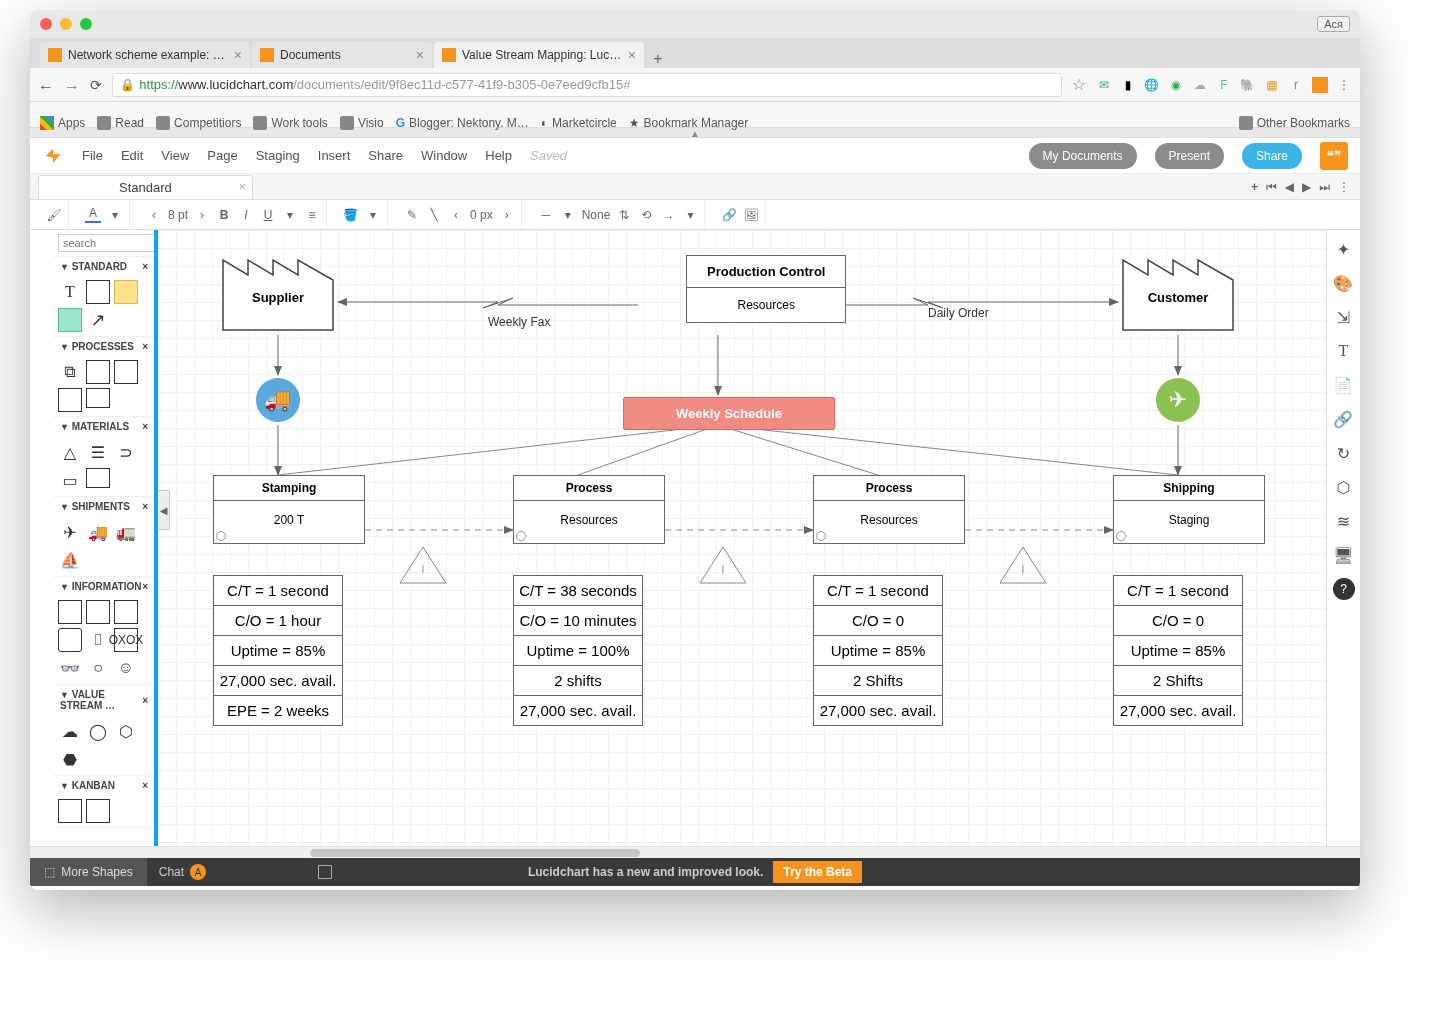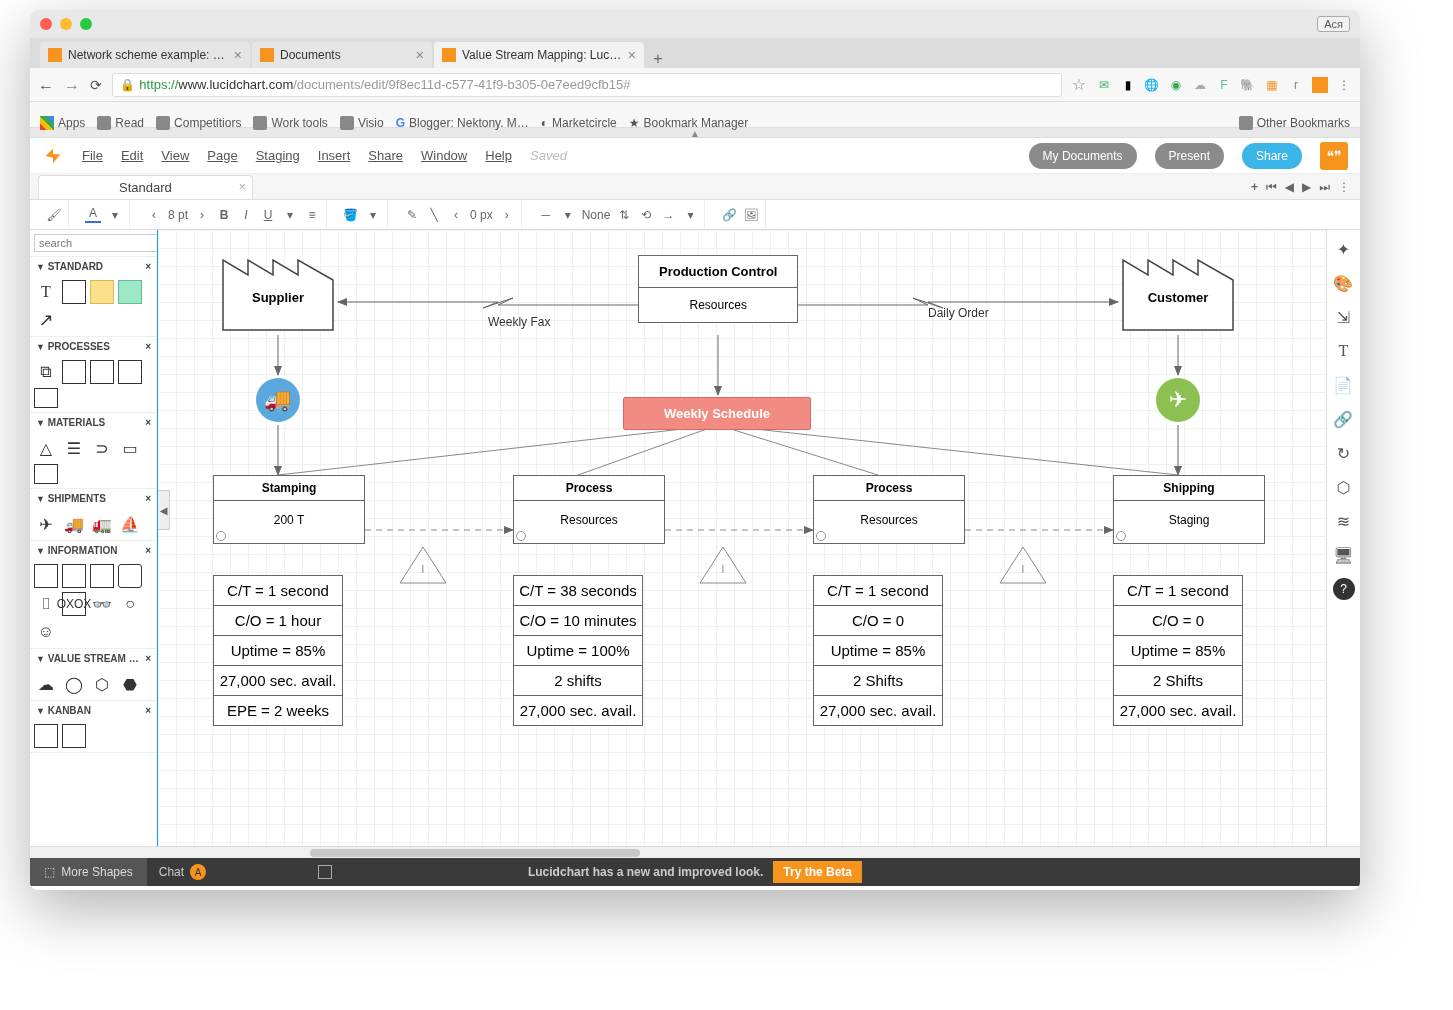--- a/index.html
+++ b/index.html
@@ -46,21 +46,21 @@
 .bk.folder .fic { background: #888; border-radius: 2px; }
 .bkbar .spacer { flex: 1; }
 
 
 .expand-handle { height: 10px; background: #e9e9e9; text-align: center; font-size: 10px; color: #888; border-bottom: 1px solid #ddd; }
 
 
 .appmenu { height: 36px; background: #fff; display: flex; align-items: center; padding: 0 12px; gap: 18px; font-size: 13px; color: #555; border-bottom: 1px solid #eee; }
 .appmenu .logo { width: 22px; height: 22px; }
 .appmenu .logo svg { width: 22px; height: 22px; }
-.appmenu .mi { cursor: pointer; text-decoration: underline; }
+.appmenu .mi { cursor: pointer; }
 .appmenu .saved { color: #bbb; font-style: italic; }
 .appmenu .sp { flex: 1; }
 .appmenu .pill { background: #8b8b8b; color: #fff; padding: 6px 14px; border-radius: 16px; font-size: 12px; cursor: pointer; }
 .appmenu .pill.blue { background: #3bb5e8; }
 .appmenu .quote { width: 28px; height: 28px; background: #f7941e; color: #fff; display: flex; align-items: center; justify-content: center; border-radius: 3px; font-size: 14px; }
 
 
 .doctabs { height: 26px; display: flex; align-items: center; background: #f5f5f5; border-bottom: 1px solid #ddd; }
 .doctab { background: #fff; border: 1px solid #ddd; border-bottom: none; padding: 4px 80px 4px 80px; font-size: 13px; color: #444; border-top-left-radius: 4px; border-top-right-radius: 4px; margin-left: 8px; position: relative; }
 .doctab .dx { position: absolute; right: 6px; top: 4px; color: #aaa; font-size: 12px; cursor: pointer; }
@@ -71,21 +71,21 @@
 
 .fmtbar { height: 30px; background: #fff; border-bottom: 1px solid #ddd; display: flex; align-items: center; padding: 0 10px; gap: 10px; font-size: 12px; color: #666; }
 .fmtbar .grp { display: flex; align-items: center; gap: 6px; padding: 0 6px; border-right: 1px solid #eee; height: 100%; }
 .fmtbar .btn { cursor: pointer; min-width: 16px; text-align: center; }
 .fmtbar .color-a { border-bottom: 2px solid #3b6fd6; padding-bottom: 1px; }
 
 
 .workspace { position: relative; height: 616px; display: flex; }
 
 
-.shapepanel { width: 128px; background: #fff; border-right: 1px solid #0ea5e9; overflow-y: auto; font-size: 11px; }
+.shapepanel { width: 128px; background: #fff; border-right: 4px solid #0ea5e9; overflow-y: auto; font-size: 11px; padding-left: 24px; }
 .search-row { display: flex; align-items: center; padding: 4px; border-bottom: 1px solid #eee; }
 .search-row input { border: 1px solid #ccc; flex: 1; padding: 2px 4px; font-size: 11px; }
 .shapegrp { border-bottom: 1px solid #eee; }
 .shapegrp .hd { display: flex; align-items: center; justify-content: space-between; padding: 4px 6px; font-size: 10px; font-weight: bold; color: #444; cursor: pointer; }
 .shapegrp .hd .ar { font-size: 9px; }
 .shapegrp .icons { display: flex; flex-wrap: wrap; padding: 4px; gap: 4px; }
 .shapegrp .icons .shp { width: 24px; height: 24px; display: flex; align-items: center; justify-content: center; cursor: pointer; font-size: 16px; color: #333; }
 .shp.rect { border: 1.5px solid #333; width: 20px; height: 16px; }
 .shp.yel { background: #fce08a; border: 1px solid #d4b94e; width: 20px; height: 20px; }
 .shp.grnbox { background: #9de7c7; border: 1px solid #5bbf93; width: 20px; height: 20px; }
@@ -97,29 +97,29 @@
 
 
 .rightdock { width: 34px; background: #fff; border-left: 1px solid #ddd; display: flex; flex-direction: column; align-items: center; padding-top: 8px; gap: 12px; }
 .rightdock .ric { width: 22px; height: 22px; display: flex; align-items: center; justify-content: center; font-size: 16px; color: #555; cursor: pointer; }
 
 
 .factory { position: absolute; width: 120px; }
 .factory svg { width: 100%; height: auto; }
 .factory .lbl { position: absolute; top: 45px; width: 100%; text-align: center; font-size: 13px; font-weight: bold; }
 
-.prodctl { position: absolute; border: 1.5px solid #666; background: #fff; }
+.prodctl { position: absolute; border: 1.5px solid #666; background: #fff; margin-left: 48px; }
 .prodctl .top { padding: 8px 20px; font-size: 13px; font-weight: bold; text-align: center; border-bottom: 1.5px solid #666; }
 .prodctl .bot { padding: 10px 20px; font-size: 12px; text-align: center; }
 
 .circ { position: absolute; width: 44px; height: 44px; border-radius: 50%; display: flex; align-items: center; justify-content: center; color: #fff; font-size: 22px; }
 .circ.blue { background: #5aa8dc; }
 .circ.green { background: #8cc152; }
 
-.schedbox { position: absolute; background: #f28b82; border: 1px solid #d66; color: #fff; font-size: 13px; font-weight: bold; padding: 8px 40px; border-radius: 2px; }
+.schedbox { position: absolute; background: #f28b82; border: 1px solid #d66; color: #fff; font-size: 13px; font-weight: bold; padding: 8px 52px; border-radius: 2px; }
 
 .process { position: absolute; width: 152px; border: 1.5px solid #666; background: #fff; }
 .process .ptop { padding: 5px; font-size: 12px; font-weight: bold; text-align: center; border-bottom: 1.5px solid #666; }
 .process .pbot { padding: 12px 5px 16px; font-size: 12px; text-align: center; position: relative; }
 .process .corner { position: absolute; bottom: 2px; left: 2px; width: 10px; height: 10px; border: 1px solid #999; border-radius: 50%; }
 
 .databox { position: absolute; width: 130px; border: 1.5px solid #666; background: #fff; }
 .databox .row { padding: 6px 4px; font-size: 15px; text-align: center; border-bottom: 1px solid #666; }
 .databox .row:last-child { border-bottom: none; }
 

